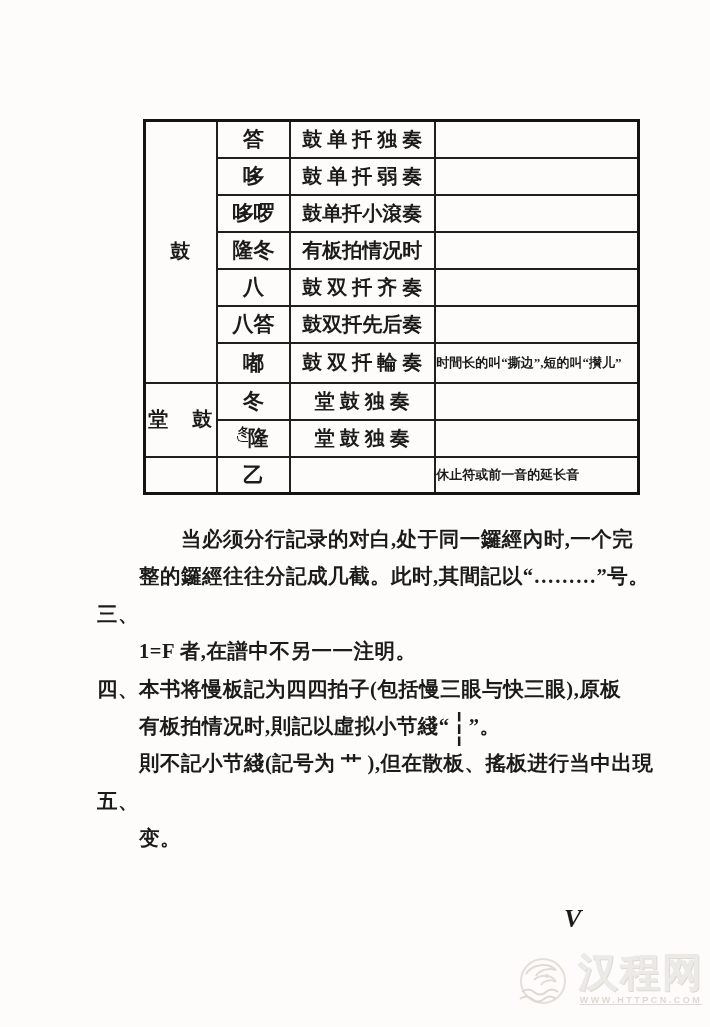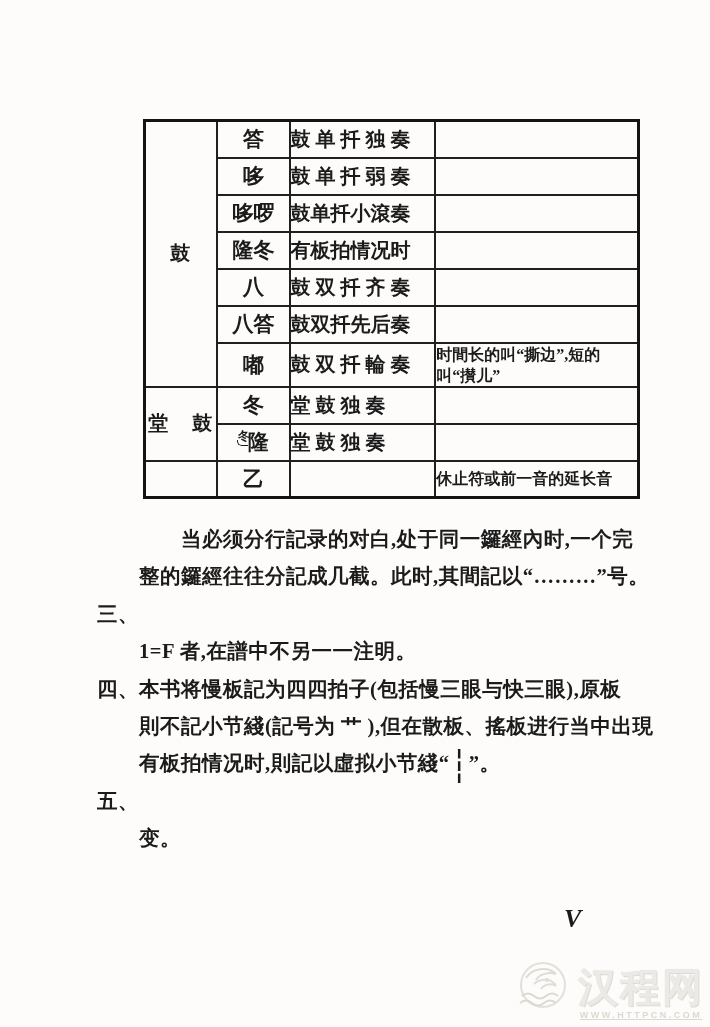--- a/index.html
+++ b/index.html
@@ -17,22 +17,22 @@
     border:3px solid #141414;
     font-weight:bold;
   }
   .gram-table td{
     border:2px solid #1f1f1f;
     padding:0;
     overflow:hidden;
   }
   .c-group{width:70px;text-align:center;font-size:20px;letter-spacing:2px;}
   .c-syll{width:70px;text-align:center;font-size:21px;}
-  .c-desc{width:143px;text-align:left;font-size:20px;}
-  .c-note{width:200px;font-size:16px;line-height:21px;padding:2px 4px 2px 6px;text-align:left;vertical-align:middle;}
+  .c-desc{width:143px;text-align:center;font-size:20px;}
+  .c-note{width:200px;font-size:13px;line-height:21px;padding:2px 4px 2px 6px;text-align:left;vertical-align:middle;}
   tr.r{height:37px;}
   tr.r-tall{height:40px;}
   .grace{font-size:12px;vertical-align:9px;margin-right:-2px;position:relative;}
   .grace::after{content:"";position:absolute;left:-1px;bottom:-3px;width:10px;height:5px;border-left:1.5px solid #1b1b1b;border-bottom:1.5px solid #1b1b1b;border-bottom-left-radius:5px;}
   
   .textblock{
     position:absolute;left:97px;top:509px;width:552px;
     font-size:20.5px;font-weight:bold;letter-spacing:0.5px;
   }
   .tline{position:relative;height:37.4px;line-height:37.4px;white-space:nowrap;}
@@ -41,21 +41,21 @@
   .pad2{padding-left:84px;margin-top:12px;}
   .bar-glyph{font-size:32px;line-height:0;vertical-align:-7px;letter-spacing:0;}
   
   .pageno{
     position:absolute;left:564px;top:904px;
     font-size:26px;font-style:italic;font-weight:bold;letter-spacing:1px;
   }
   
   .watermark{
     position:absolute;left:514px;top:950px;width:196px;height:70px;
-    display:flex;align-items:flex-end;
+    display:flex;align-items:flex-start;
     color:#e7e4df;user-select:none;
   }
   .wm-logo{flex:0 0 auto;margin-top:4px;}
   .wm-textcol{margin-left:6px;display:flex;flex-direction:column;align-items:center;}
   .wm-name{
     font-size:40px;line-height:44px;font-weight:bold;letter-spacing:2px;
     color:#eceae6;text-shadow:0 0 1px #d9d6d0, 1px 1px 0 #dedbd5;
     font-family:"Liberation Sans","DejaVu Sans",sans-serif;
   }
   .wm-url{
@@ -131,24 +131,24 @@
     <div class="tline pad1">整的鑼經往往分記成几截。此时,其間記以“………”号。</div>
 
     <div class="tline pad1">
       <span class="num">三、</span>
     </div>
     <div class="tline pad1">1=F 者,在譜中不另一一注明。</div>
 
     <div class="tline pad1">
       <span class="num">四、</span><span>本书将慢板記为四四拍子(包括慢三眼与快三眼),原板</span>
     </div>
-    <div class="tline pad1">則不記小节綫(記号为 艹 ),但在散板、搖板进行当中出現</div>
     <div class="tline pad1">
       <span>有板拍情况时,則記以虛拟小节綫“</span><span class="bar-glyph">┆</span><span>”。</span>
     </div>
+    <div class="tline pad1">則不記小节綫(記号为 艹 ),但在散板、搖板进行当中出現</div>
 
     <div class="tline pad1">
       <span class="num">五、</span>
     </div>
     <div class="tline pad1">变。</div>
   </div>
 
   <div class="pageno">V</div>
 
   <div class="watermark">

